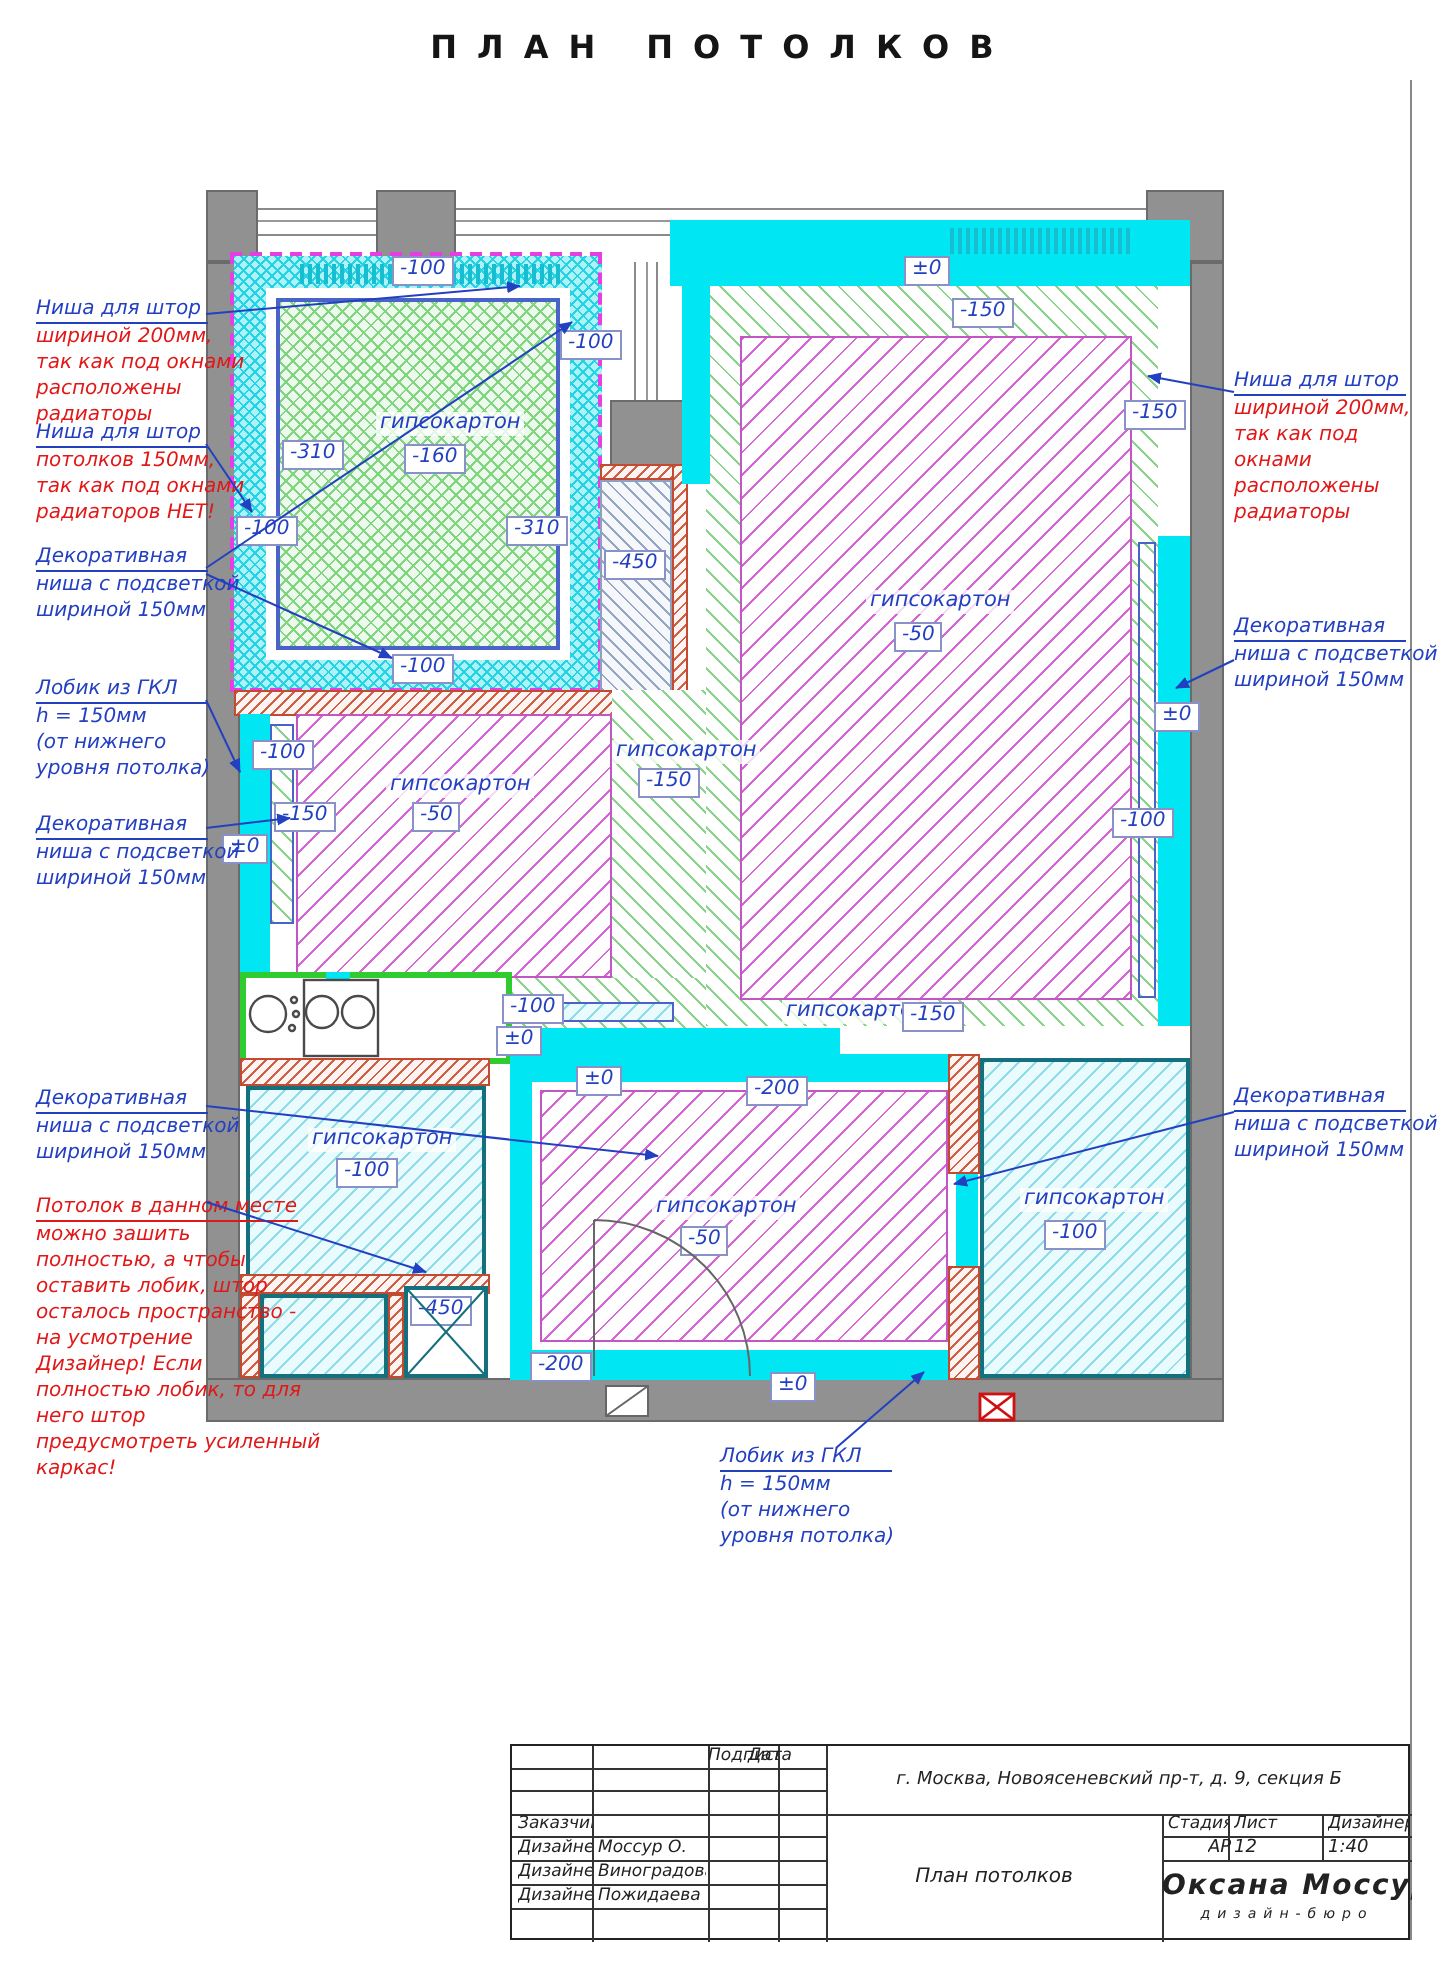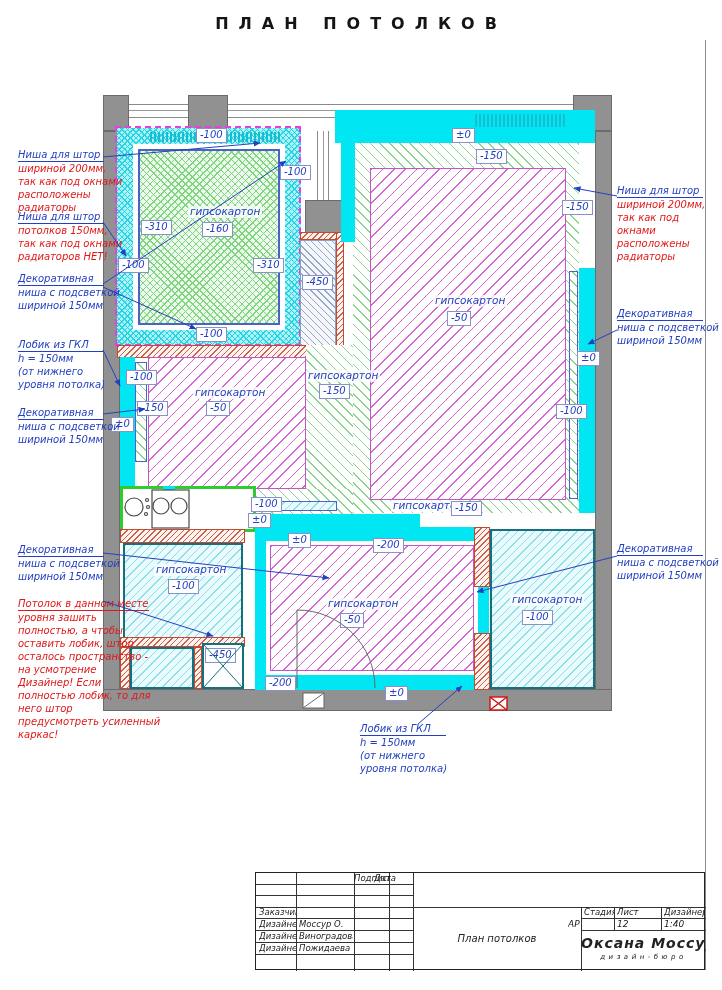--- a/index.html
+++ b/index.html
@@ -191,21 +191,21 @@
       <div><span class="b">ниша с подсветкой</span></div>
       <div><span class="b">шириной 150мм</span></div>
     </div>
     <div class="ann" style="left: 18px; top: 543px;">
       <div><span class="b u">Декоративная</span></div>
       <div><span class="b">ниша с подсветкой</span></div>
       <div><span class="b">шириной 150мм</span></div>
     </div>
     <div class="ann" style="left: 18px; top: 597px;">
       <div><span class="r u">Потолок в данном месте</span></div>
-      <div><span class="r">уровня зашить</span></div>
+      <div><span class="r">можно зашить</span></div>
       <div><span class="r">полностью, а чтобы</span></div>
       <div><span class="r">оставить лобик, штор</span></div>
       <div><span class="r">осталось пространство -</span></div>
       <div><span class="r">на усмотрение</span></div>
       <div><span class="r">Дизайнер! Если</span></div>
       <div><span class="r">полностью лобик, то для</span></div>
       <div><span class="r">него штор</span></div>
       <div><span class="r">предусмотреть усиленный</span></div>
       <div><span class="r">каркас!</span></div>
     </div>
@@ -301,35 +301,36 @@
   <div class="tbh" style="top:34px;width:450px;"></div>
   <div class="tbh" style="top:45px;width:157px;"></div>
   <div class="tbh" style="top:45px;left:325px;width:125px;"></div>
   <div class="tbh" style="top:57px;width:157px;"></div>
   <div class="tbh" style="top:57px;left:325px;width:125px;"></div>
   <div class="tbh" style="top:69px;width:157px;"></div>
   <div class="tbh" style="top:81px;width:157px;"></div>
 
   <div class="tbc c8 ctr" style="left:98px;top:0;width:35px;height:11px;line-height:11px;">Подпись</div>
   <div class="tbc c8 ctr" style="left:117px;top:0;width:24px;height:11px;line-height:11px;font-style:italic;">Дата</div>
+  <div class="tbc c9 ctr" style="left:157px;top:0;width:293px;height:34px;line-height:34px;">г. Москва, Новоясеневский пр-т, д. 9, секция Б</div>
 
   <div class="tbc c8" style="left:3px;top:34px;width:37px;height:11px;line-height:11px;">Заказчик</div>
   <div class="tbc c8" style="left:3px;top:45px;width:37px;height:12px;line-height:12px;">Дизайнер</div>
   <div class="tbc c8" style="left:43px;top:45px;width:54px;height:12px;line-height:12px;">Моссур О.</div>
   <div class="tbc c8" style="left:3px;top:57px;width:37px;height:12px;line-height:12px;">Дизайнер</div>
   <div class="tbc c8" style="left:43px;top:57px;width:54px;height:12px;line-height:12px;">Виноградова Ю.</div>
   <div class="tbc c8" style="left:3px;top:69px;width:37px;height:12px;line-height:12px;">Дизайнер</div>
   <div class="tbc c8" style="left:43px;top:69px;width:54px;height:12px;line-height:12px;">Пожидаева Е.</div>
 
   <div class="tbc c10 ctr" style="left:157px;top:34px;width:168px;height:64px;line-height:64px;">План потолков</div>
 
   <div class="tbc c8" style="left:328px;top:34px;width:30px;height:11px;line-height:11px;">Стадия</div>
   <div class="tbc c8" style="left:361px;top:34px;width:42px;height:11px;line-height:11px;">Лист</div>
   <div class="tbc c8" style="left:408px;top:34px;width:40px;height:11px;line-height:11px;">Дизайнер</div>
-  <div class="tbc c9" style="left:312px;top:45px;width:30px;height:12px;line-height:12px;">АР</div>
+  <div class="tbc c9" style="left:348px;top:45px;width:30px;height:12px;line-height:12px;">АР</div>
   <div class="tbc c9" style="left:361px;top:45px;width:42px;height:12px;line-height:12px;">12</div>
   <div class="tbc c9" style="left:408px;top:45px;width:40px;height:12px;line-height:12px;">1:40</div>
 
   <div class="tbc ctr" style="left:325px;top:57px;width:125px;height:41px;">
     <div id="tb-logo-name" style="margin-top:5px;">Оксана Моссур</div>
     <div id="tb-logo-sub">дизайн-бюро</div>
   </div>
 </div>
 
 </body></html>

